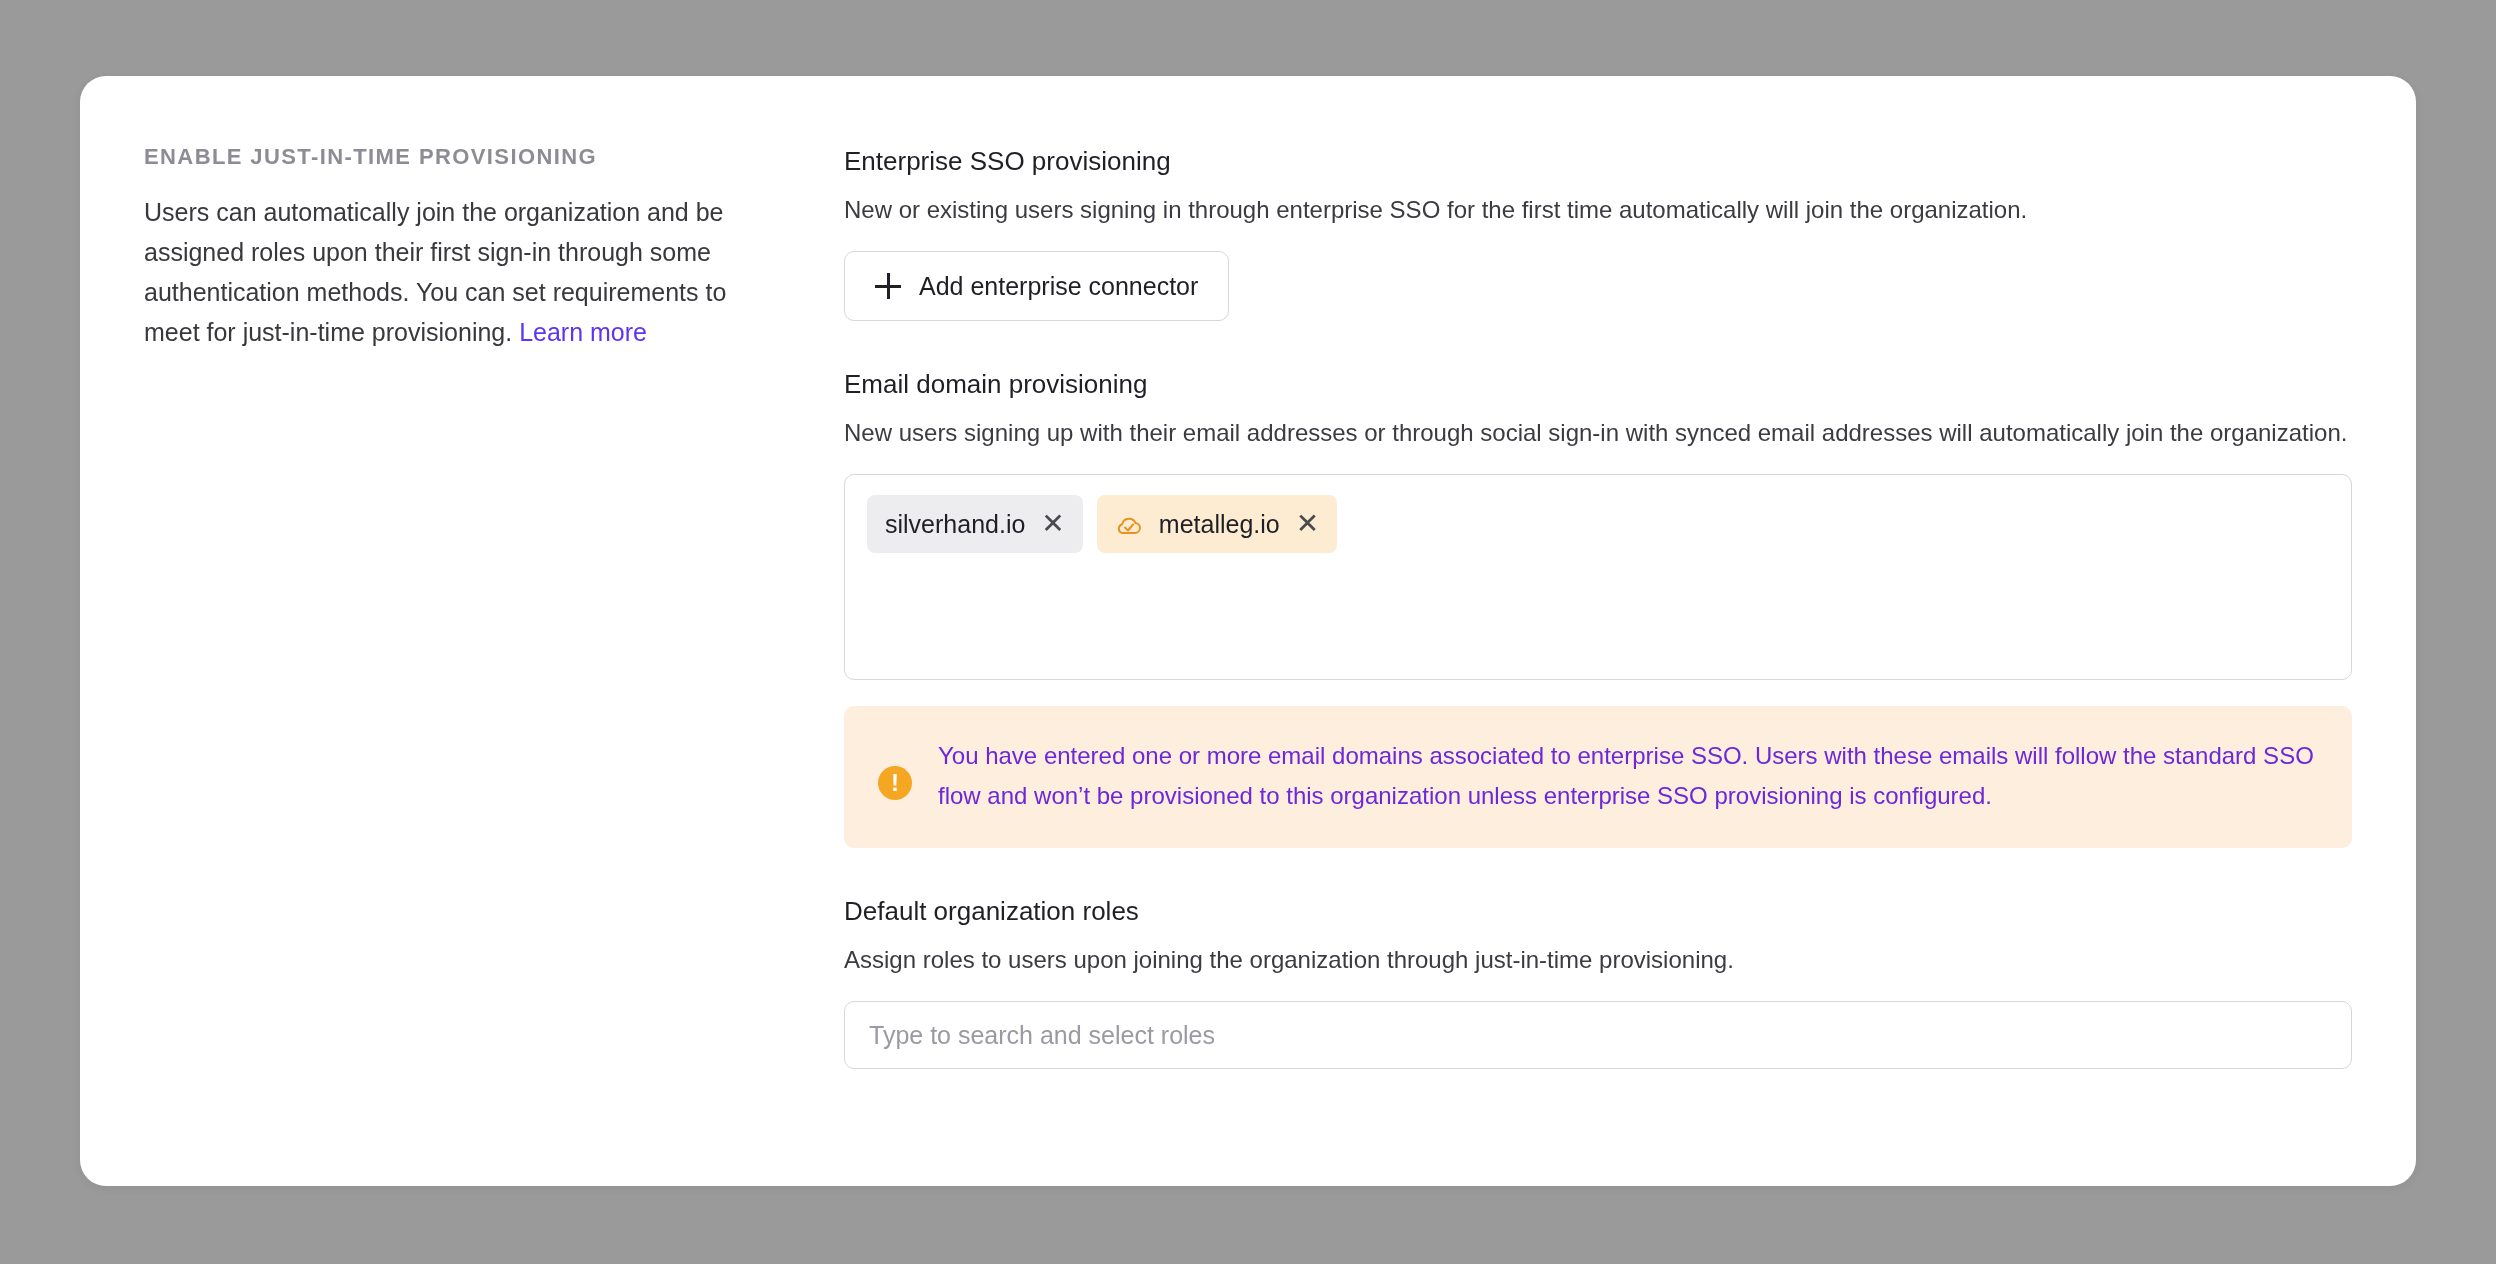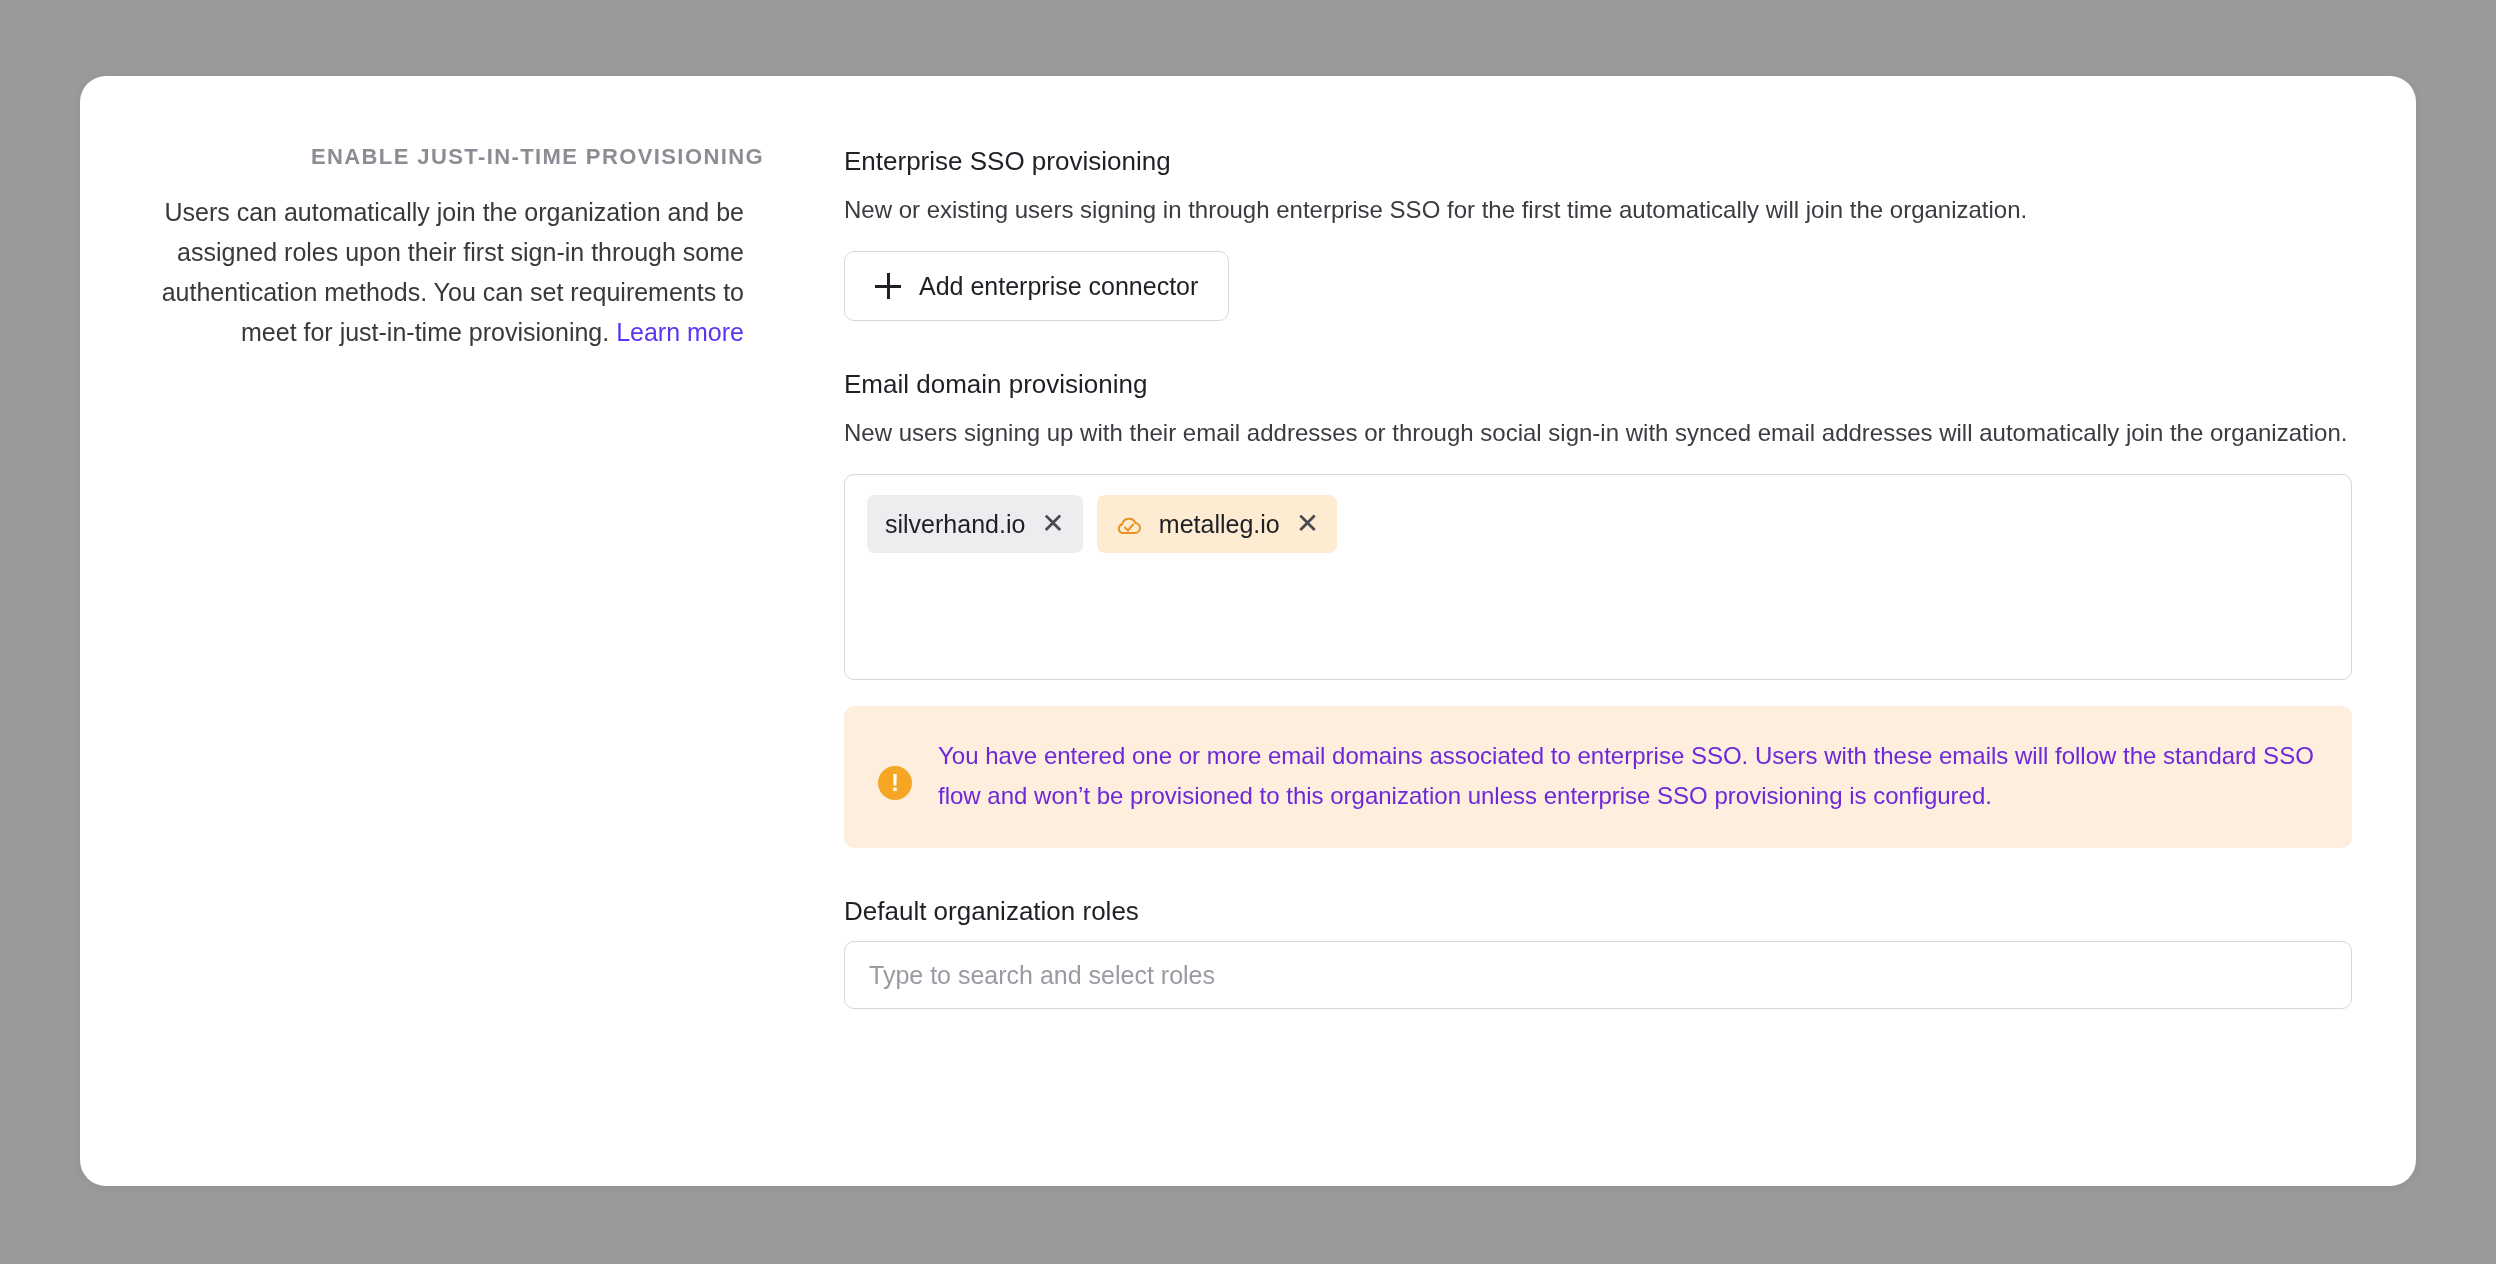--- a/index.html
+++ b/index.html
@@ -25,21 +25,20 @@
   }
   .inner {
     display: flex;
     padding: 60px 64px 0 64px;
   }
   
   .left {
     width: 700px;
     flex: 0 0 700px;
     padding-right: 80px;
-    text-align: right;
   }
   .left-title {
     font-size: 22px;
     font-weight: 700;
     letter-spacing: 1.4px;
     color: #8c8c94;
     text-transform: uppercase;
     margin: 8px 0 22px 0;
   }
   .left-desc {
@@ -225,18 +224,19 @@
         </div>
 
         <div class="alert">
           <div class="alert-icon">!</div>
           <div class="alert-text">You have entered one or more email domains associated to enterprise SSO. Users with these emails will follow the standard SSO flow and won’t be provisioned to this organization unless enterprise SSO provisioning is configured.</div>
         </div>
       </div>
 
       <div class="block">
         <div class="section-title">Default organization roles</div>
+        <div class="section-desc">Assign roles to users upon joining the organization through just-in-time provisioning.</div>
         <input class="input-search" type="text" placeholder="Type to search and select roles" style="">
       </div>
 
     </div>
   </div>
 </div>
 
 </body></html>

